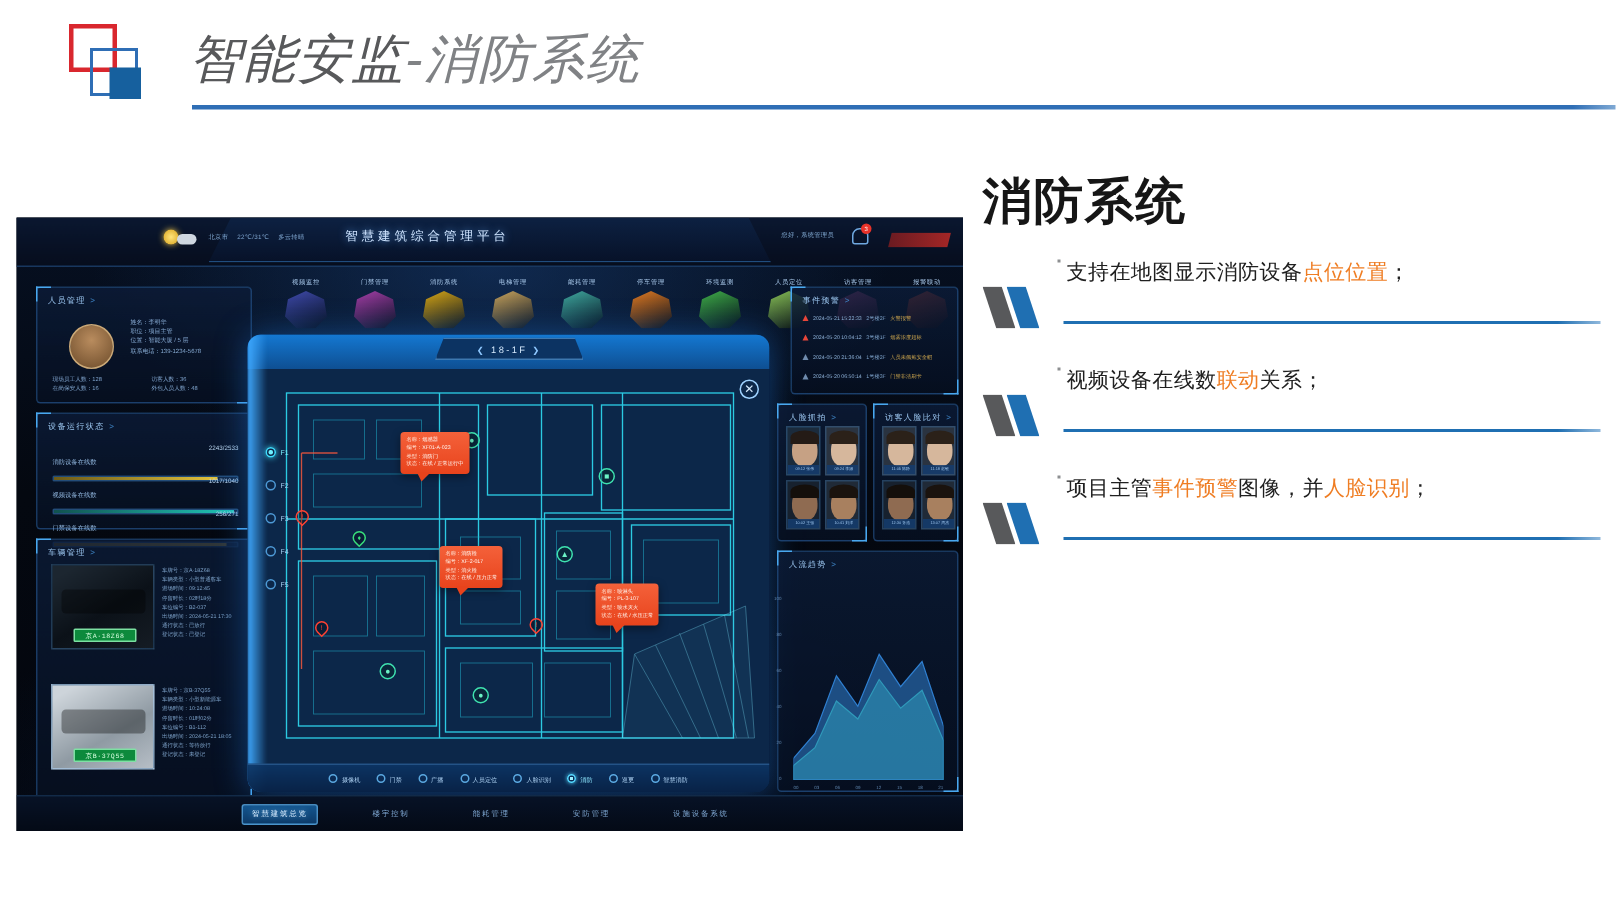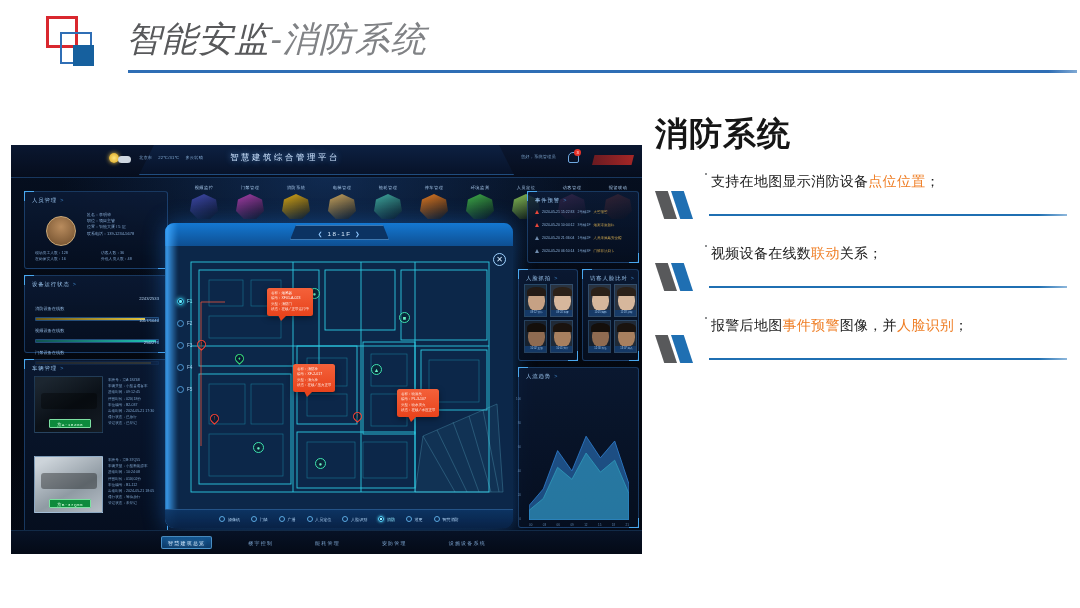--- a/index.html
+++ b/index.html
@@ -876,17 +876,17 @@
         <div class="dot"></div>
         <div class="btext"><span>视频设备在线数</span><span class="hl">联动</span><span>关系；</span></div>
         <div class="underline"></div>
       </div>
       <div class="bullet">
         <div class="chev-pair">
           <div class="c1"></div>
           <div class="c2"></div>
         </div>
         <div class="dot"></div>
-        <div class="btext"><span>报警后地图</span><span class="hl">事件预警</span><span>图像，并</span><span class="hl">人脸识别</span><span>；</span></div>
+        <div class="btext"><span>项目主管</span><span class="hl">事件预警</span><span>图像，并</span><span class="hl">人脸识别</span><span>；</span></div>
         <div class="underline"></div>
       </div>
     </div>
 </div>
 
 </body></html>

